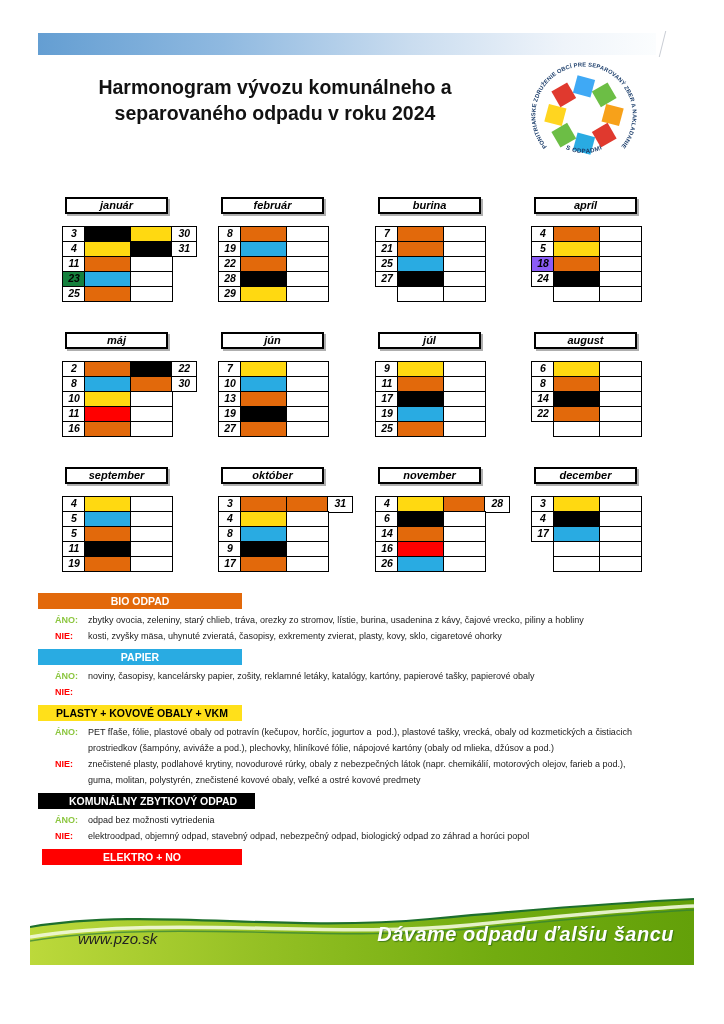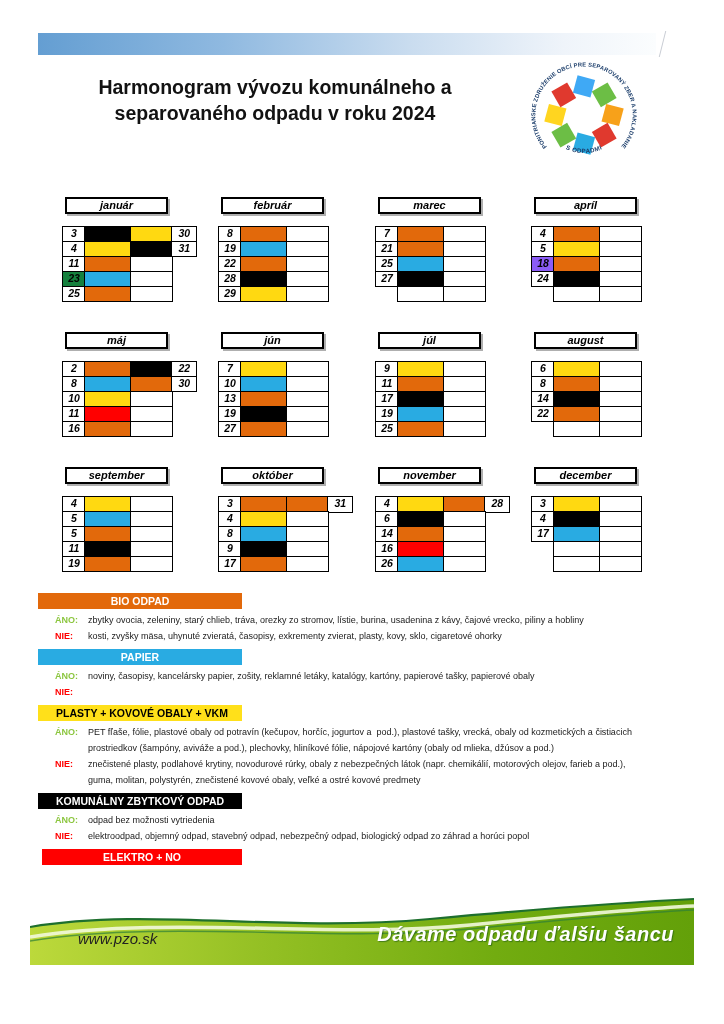--- a/index.html
+++ b/index.html
@@ -145,21 +145,21 @@
             <div class="ccell w-c2" style="background: rgb(255, 255, 255);"></div>
           </div>
           <div class="crow">
             <div class="ccell w-date" style="background: rgb(255, 255, 255);">29</div>
             <div class="ccell w-c1" style="background: rgb(255, 217, 17);"></div>
             <div class="ccell w-c2" style="background: rgb(255, 255, 255);"></div>
           </div>
         </div>
       </div>
       <div class="month" style="left: 375px; top: 197px;">
-        <div class="month-header">marec</div>
+        <div class="month-header">burina</div>
         <div class="month-table">
           <div class="crow">
             <div class="ccell w-date" style="background: rgb(255, 255, 255);">7</div>
             <div class="ccell w-c1" style="background: rgb(226, 105, 11);"></div>
             <div class="ccell w-c2" style="background: rgb(255, 255, 255);"></div>
           </div>
           <div class="crow">
             <div class="ccell w-date" style="background: rgb(255, 255, 255);">21</div>
             <div class="ccell w-c1" style="background: rgb(226, 105, 11);"></div>
             <div class="ccell w-c2" style="background: rgb(255, 255, 255);"></div>
@@ -481,21 +481,21 @@
           <span class="ltext">PET fľaše, fólie, plastové obaly od potravín (kečupov, horčíc, jogurtov a  pod.), plastové tašky, vrecká, obaly od kozmetických a čistiacich
 prostriedkov (šampóny, aviváže a pod.), plechovky, hliníkové fólie, nápojové kartóny (obaly od mlieka, džúsov a pod.)</span>
         </div>
         <div class="litem">
           <span class="llabel" style="color: rgb(255, 0, 0);">NIE:</span>
           <span class="ltext">znečistené plasty, podlahové krytiny, novodurové rúrky, obaly z nebezpečných látok (napr. chemikálií, motorových olejov, farieb a pod.),
 guma, molitan, polystyrén, znečistené kovové obaly, veľké a ostré kovové predmety</span>
         </div>
       </div>
       <div class="lsection">
-        <div class="lbanner" style="background: rgb(0, 0, 0); color: rgb(255, 255, 255); text-align: left; padding-left: 18px; width: 186px;">KOMUNÁLNY ZBYTKOVÝ ODPAD</div>
+        <div class="lbanner" style="background: rgb(0, 0, 0); color: rgb(255, 255, 255); text-align: left; padding-left: 31px; width: 186px;">KOMUNÁLNY ZBYTKOVÝ ODPAD</div>
         <div class="litem">
           <span class="llabel" style="color: rgb(140, 198, 63);">ÁNO:</span>
           <span class="ltext">odpad bez možnosti vytriedenia</span>
         </div>
         <div class="litem">
           <span class="llabel" style="color: rgb(255, 0, 0);">NIE:</span>
           <span class="ltext">elektroodpad, objemný odpad, stavebný odpad, nebezpečný odpad, biologický odpad zo záhrad a horúci popol</span>
         </div>
       </div>
       <div class="lsection">

